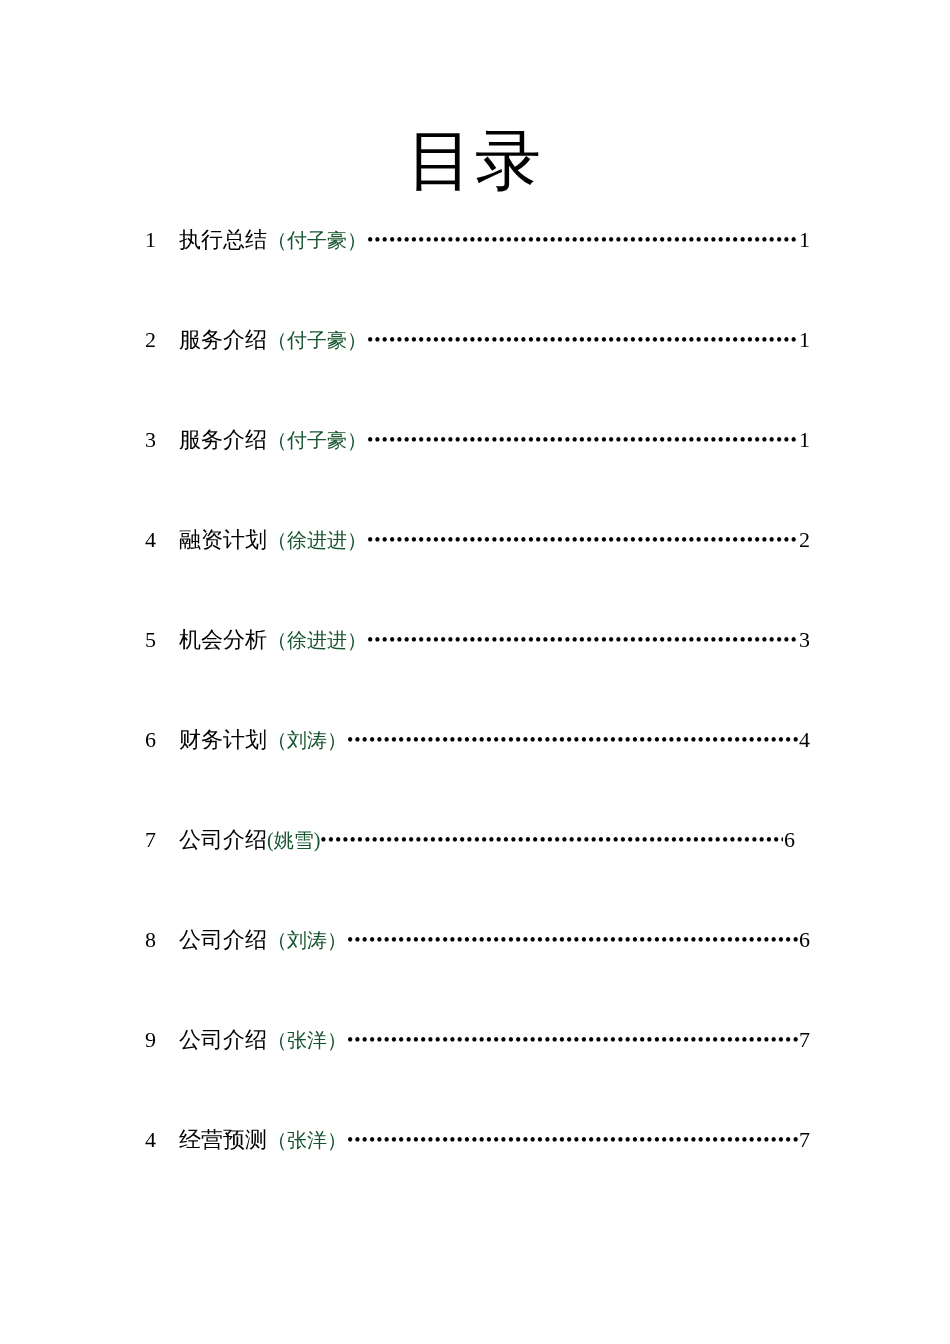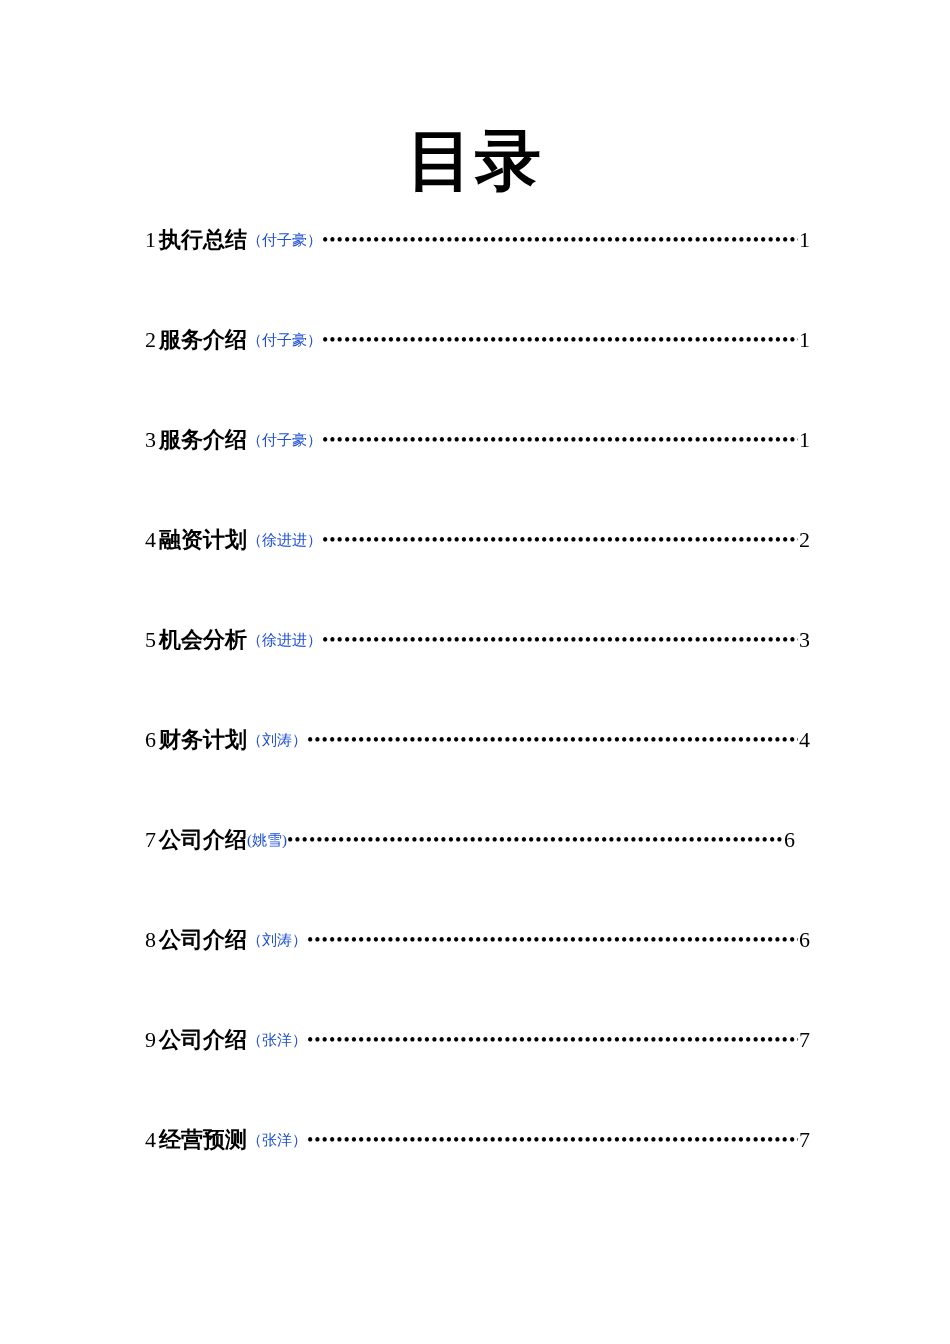--- a/index.html
+++ b/index.html
@@ -1,25 +1,25 @@
 <!DOCTYPE html>
 <html><head>
   <meta charset="utf-8">
   <style>
     html, body { margin: 0; padding: 0; background: #ffffff; }
     body { width: 950px; height: 1344px; position: relative; overflow: hidden;
            font-family: "Liberation Serif", "DejaVu Serif", serif; color: #000; }
     .title { position: absolute; top: 128px; left: 0; width: 950px; text-align: center;
-             font-size: 66px; font-weight: bold; line-height: 1; letter-spacing: 2px; }
+             font-size: 66px; font-weight: normal; line-height: 1; letter-spacing: 2px; }
     .toc { position: absolute; left: 145px; top: 222px; width: 665px; }
     .row { position: absolute; left: 0; height: 36px; display: flex; align-items: center;
            white-space: nowrap; font-size: 22px; }
     .num { margin-right: 3px; }
-    .head { font-weight: bold; }
-    .author { font-size: 15px; color: #1d4ed8; }
+    .head { font-weight: normal; margin-left: 20px; }
+    .author { font-size: 20px; color: #14532d; }
     .dots { flex: 1; overflow: hidden; letter-spacing: 1px; font-size: 18px; padding-top: 0; }
     .page { margin-left: 1px; }
   </style>
 </head>
 <body>
 
 <div class="title">目录</div>
 
 <div class="toc">
   <div class="row" style="top:0px">

